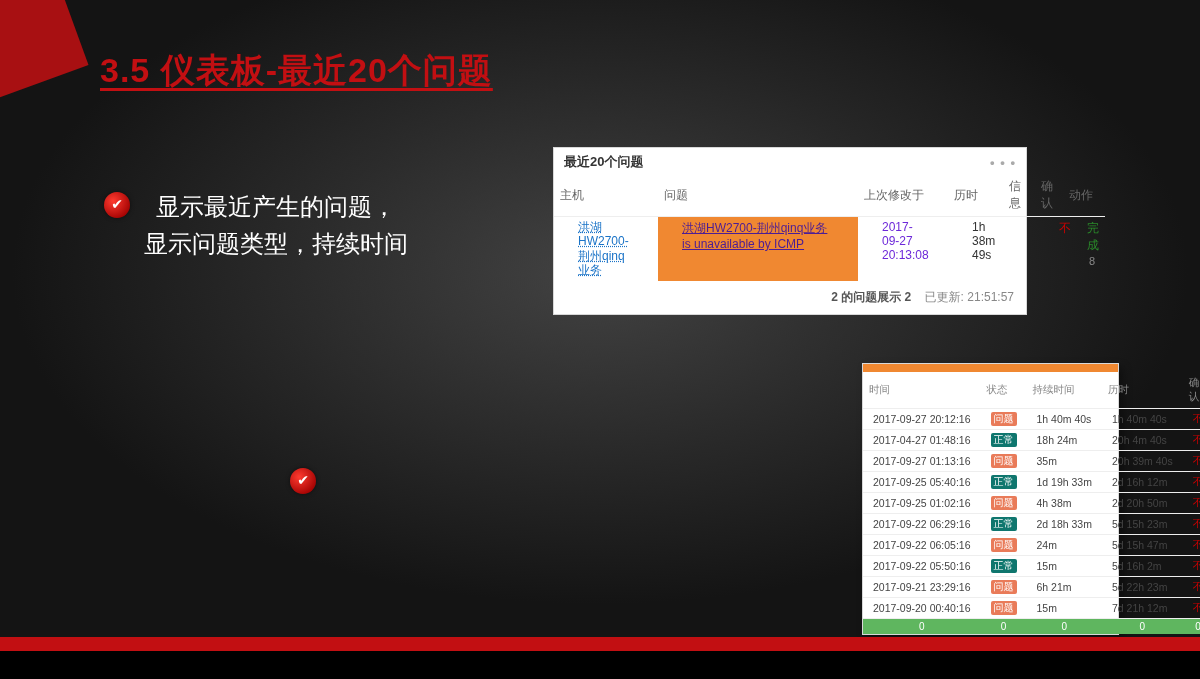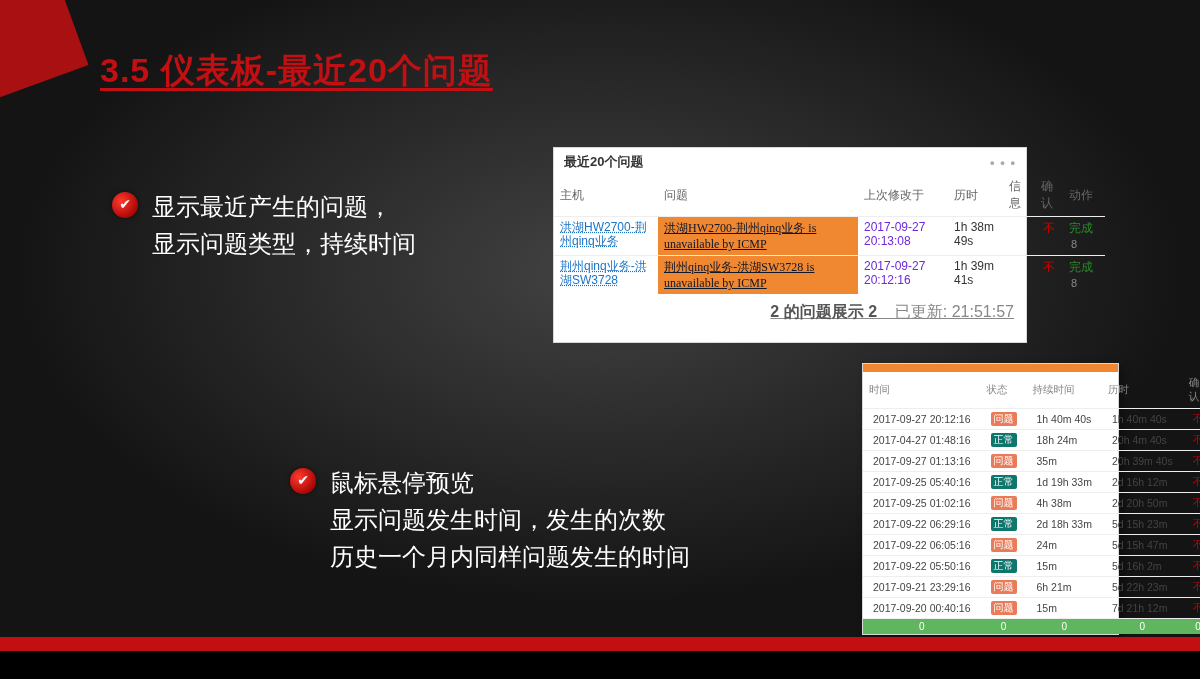--- a/index.html
+++ b/index.html
@@ -45,52 +45,52 @@
   .bullet .icon {
     width: 26px; height: 26px; border-radius: 50%;
     background: radial-gradient(circle at 35% 35%, #ff3b30 0%, #a00000 80%);
     flex-shrink: 0; margin-top: 4px; position: relative;
     box-shadow: 0 0 4px rgba(0,0,0,0.5);
   }
   .bullet .icon::after {
     content: "✔"; position: absolute; top: 50%; left: 50%;
     transform: translate(-50%,-52%); font-size: 14px; color: #fff;
   }
-  #bul1 { top: 188px; left: 112px; width: 390px; }
+  #bul1 { top: 188px; left: 104px; width: 390px; text-align: center; }
   #bul2 { top: 464px; left: 290px; width: 540px; }
 
   
   .panel1 {
     position: absolute; top: 147px; left: 553px; width: 474px;
     background: #fff; border: 1px solid #d8d8d8; font-size: 12px;
     color: #333;
   }
   .p1-head { display: flex; justify-content: space-between; align-items: center;
     padding: 5px 10px 3px; font-weight: bold; font-size: 13px; color: #333;}
   .p1-head .dots { color: #aaa; letter-spacing: 1px; cursor: default;}
   .p1-tbl { width: 100%; border-collapse: collapse; table-layout: fixed; }
   .p1-tbl th { text-align: left; padding: 4px 6px; font-weight: normal; color: #666; font-size: 12px;}
-  .p1-tbl td { padding: 3px 6px; vertical-align: top; border-top: 1px solid #eee;}
+  .p1-tbl td { padding: 3px 24px; vertical-align: top; border-top: 1px solid #eee;}
   .p1-tbl .c-host { width: 104px; }
   .p1-tbl .c-prob { width: 200px; }
   .p1-tbl .c-last { width: 90px; }
   .p1-tbl .c-dur  { width: 55px; }
   .p1-tbl .c-info { width: 32px; }
   .p1-tbl .c-ack  { width: 28px; }
   .p1-tbl .c-act  { width: 42px; }
   .p1-hostlink { color: #1a73c7; text-decoration: underline dotted; font-size: 12px; line-height: 1.2; cursor: pointer;}
   .p1-problem-cell {
     background: #f08831; color: #1a66b3; padding: 4px 6px;
   }
-  .p1-problem-cell a { color: #0f172a; text-decoration: underline; cursor: pointer; font-family: Liberation Serif, serif;}
+  .p1-problem-cell a { color: #4c1d95; text-decoration: underline; cursor: pointer;}
   .p1-time a { color: #6d28d9; text-decoration: none; cursor: pointer;}
   .p1-no  { color: #cc0000; text-align: center; }
   .p1-done{ color: #2a8a2a; }
   .p1-count { color:#888; font-size:11px; padding-left:2px;}
-  .p1-footer { text-align: right; color: #888; font-size: 16px; padding: 8px 12px 19px; text-decoration: underline; }
+  .p1-footer { text-align: right; color: #888; font-size: 12px; padding: 8px 12px 8px; }
   .p1-footer b { font-weight: bold; color: #555;}
 
   
   .panel2 {
     position: absolute; top: 363px; left: 862px; width: 257px;
     background: #fff; border: 1px solid #d8d8d8; font-size: 10.5px; color: #444;
     box-shadow: 4px 4px 8px rgba(0,0,0,0.35);
   }
   .p2-topstrip { height: 8px; background: linear-gradient(#f08831,#f08831); margin: 0 0 0 0;}
   .p2-tbl { width: 100%; border-collapse: collapse; }
@@ -114,23 +114,20 @@
 <h1 class="heading">3.5  仪表板-最近20个问题</h1>
 
 <div class="bullet" id="bul1">
   <span class="icon"></span>
   <div style="white-space:pre-line">显示最近产生的问题，
 显示问题类型，持续时间</div>
 </div>
 
 <div class="bullet" id="bul2">
   <span class="icon"></span>
-  <div style="white-space:pre-line">鼠标悬停预览
-显示问题发生时间，发生的次数
-历史一个月内同样问题发生的时间</div>
 </div>
 
 <div class="panel1">
   <div class="p1-head">
     <span>最近20个问题</span>
     <span class="dots">• • •</span>
   </div>
   <table class="p1-tbl">
     <colgroup>
       <col class="c-host">
@@ -155,29 +152,20 @@
     <tbody id="p1-body">
         <tr>
           <td><span class="p1-hostlink">洪湖HW2700-荆州qinq业务</span></td>
           <td class="p1-problem-cell"><a>洪湖HW2700-荆州qinq业务 is unavailable by ICMP</a></td>
           <td class="p1-time"><a>2017-09-27<br>20:13:08</a></td>
           <td>1h 38m 49s</td>
           <td></td>
           <td class="p1-no">不</td>
           <td><span class="p1-done">完成</span> <span class="p1-count">8</span></td>
         </tr>
-        <tr>
-          <td><span class="p1-hostlink">荆州qinq业务-洪湖SW3728</span></td>
-          <td class="p1-problem-cell"><a>荆州qinq业务-洪湖SW3728 is unavailable by ICMP</a></td>
-          <td class="p1-time"><a>2017-09-27<br>20:12:16</a></td>
-          <td>1h 39m 41s</td>
-          <td></td>
-          <td class="p1-no">不</td>
-          <td><span class="p1-done">完成</span> <span class="p1-count">8</span></td>
-        </tr>
       </tbody>
   </table>
   <div class="p1-footer">
     <b>2 的问题展示 2</b>
     &nbsp;&nbsp;
     <span>已更新: 21:51:57</span>
   </div>
 </div>
 
 <div class="panel2">

